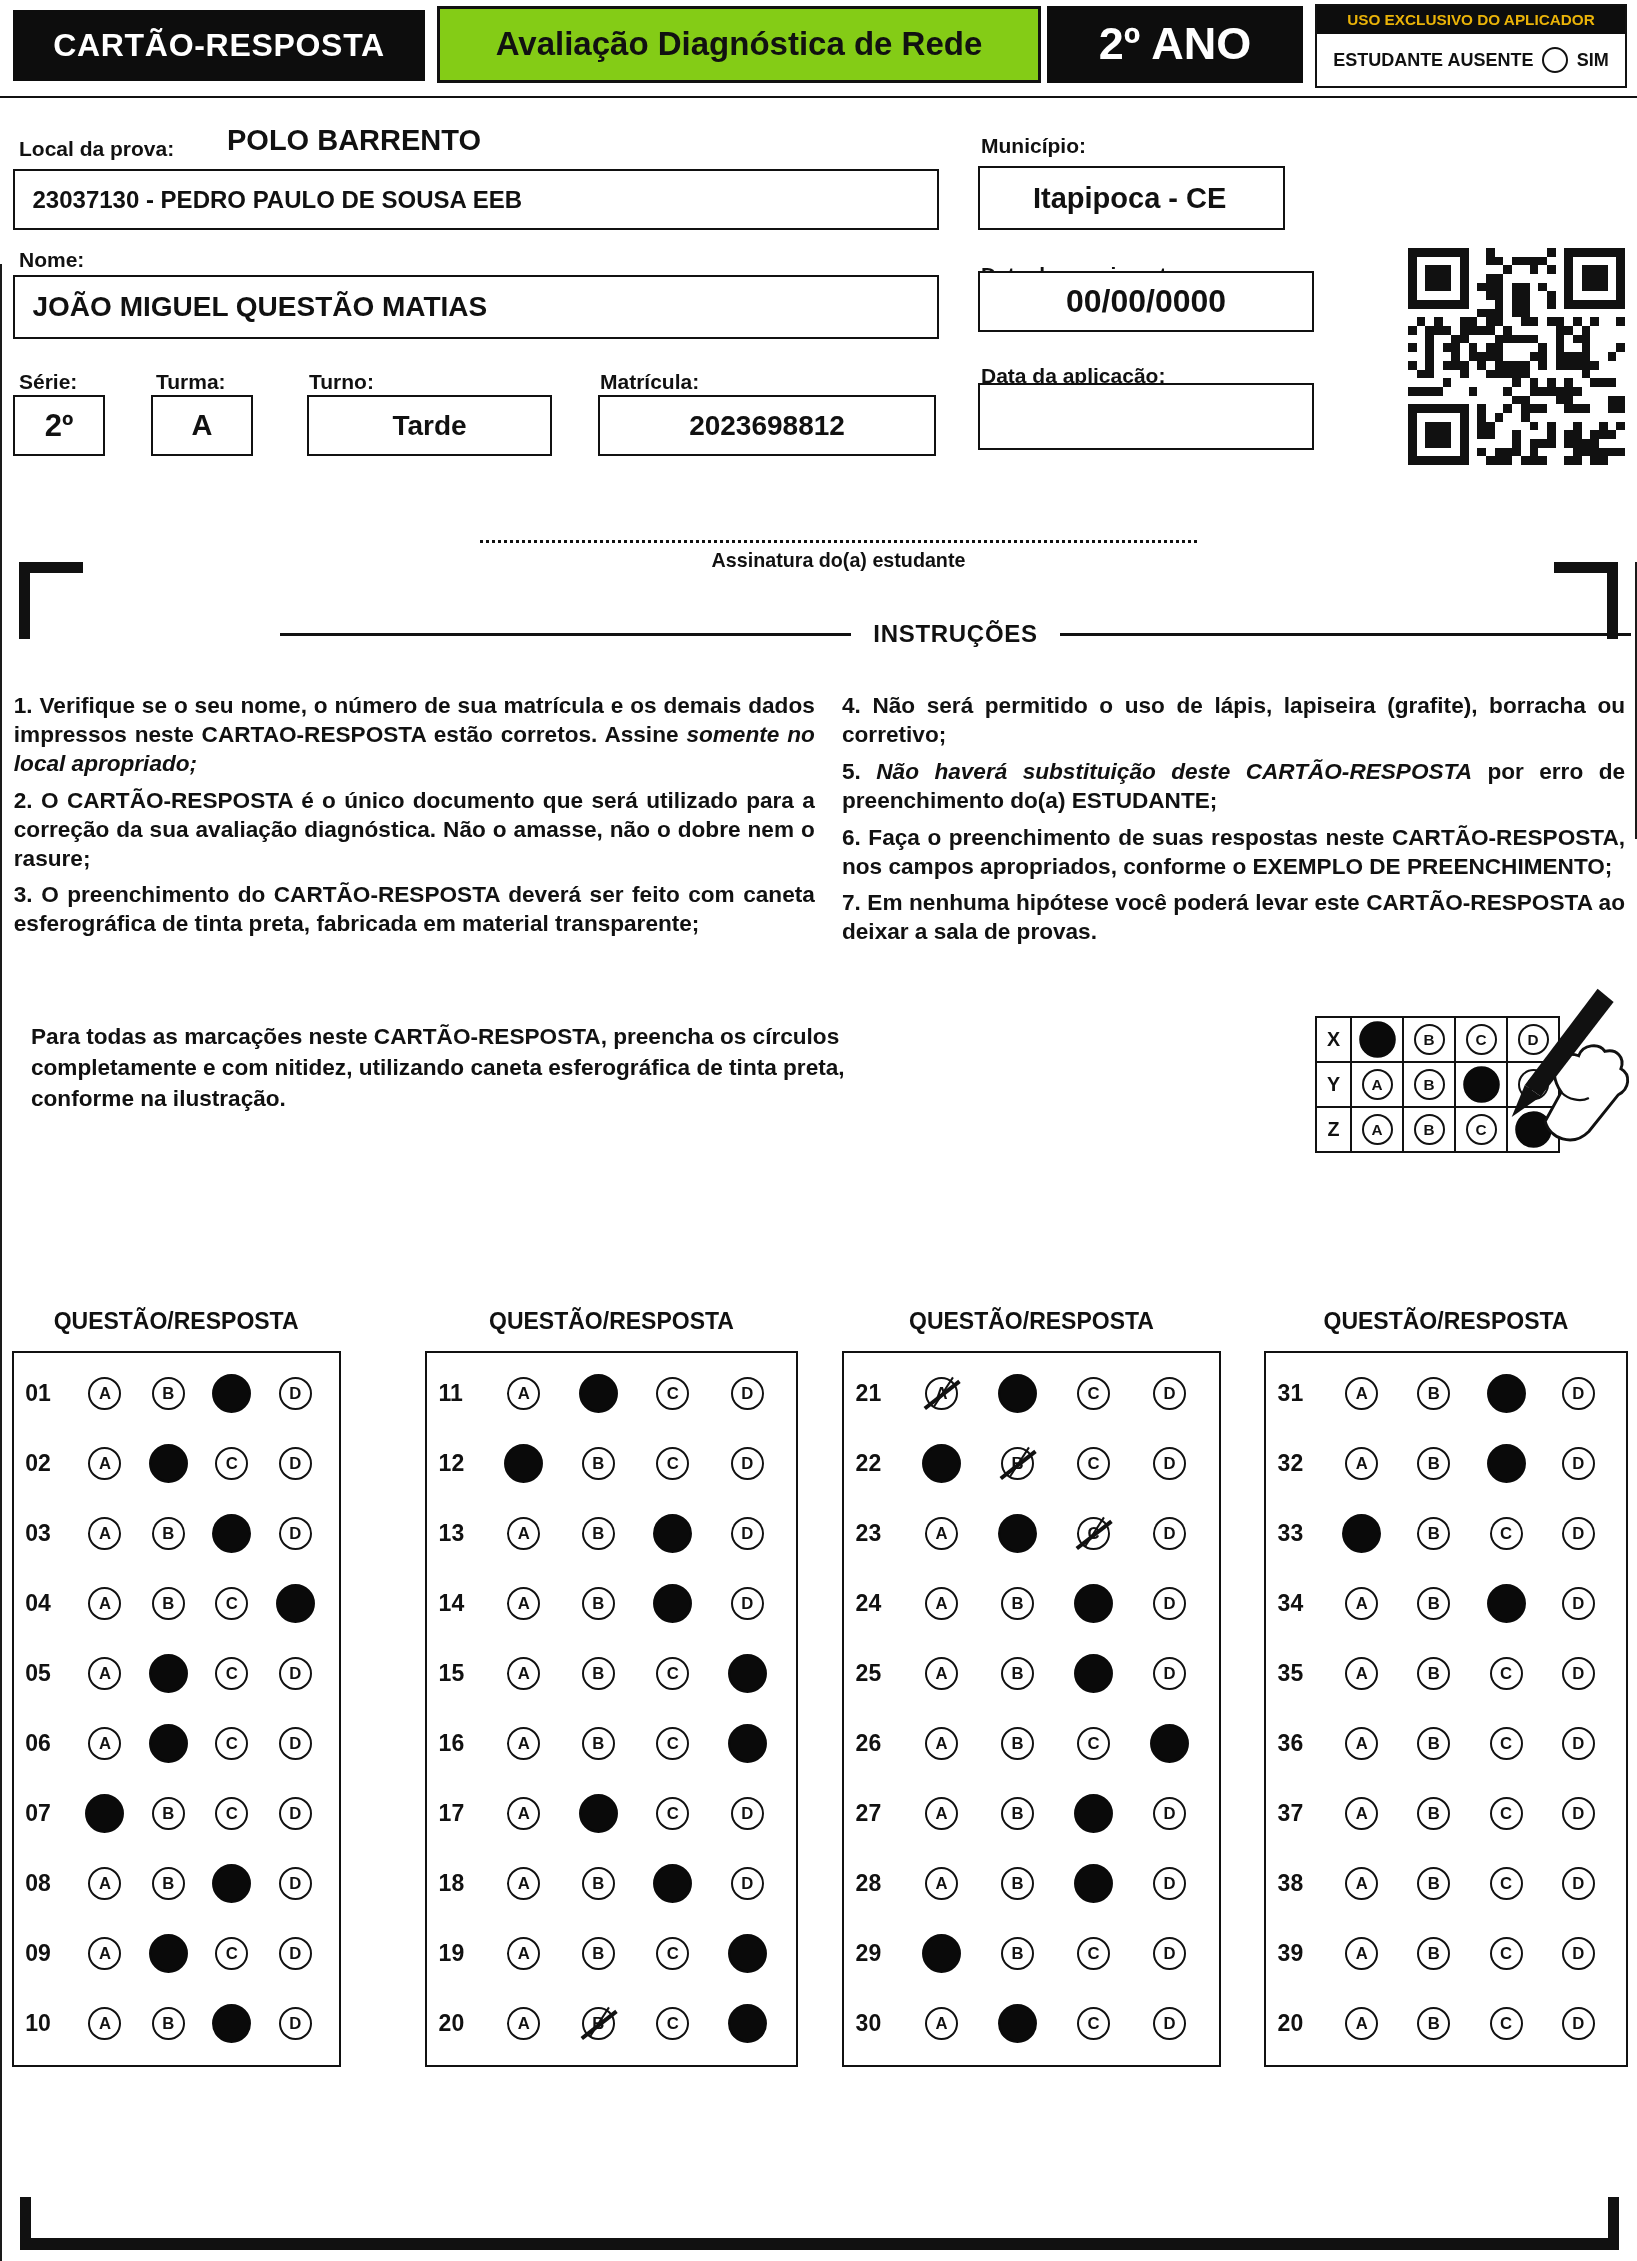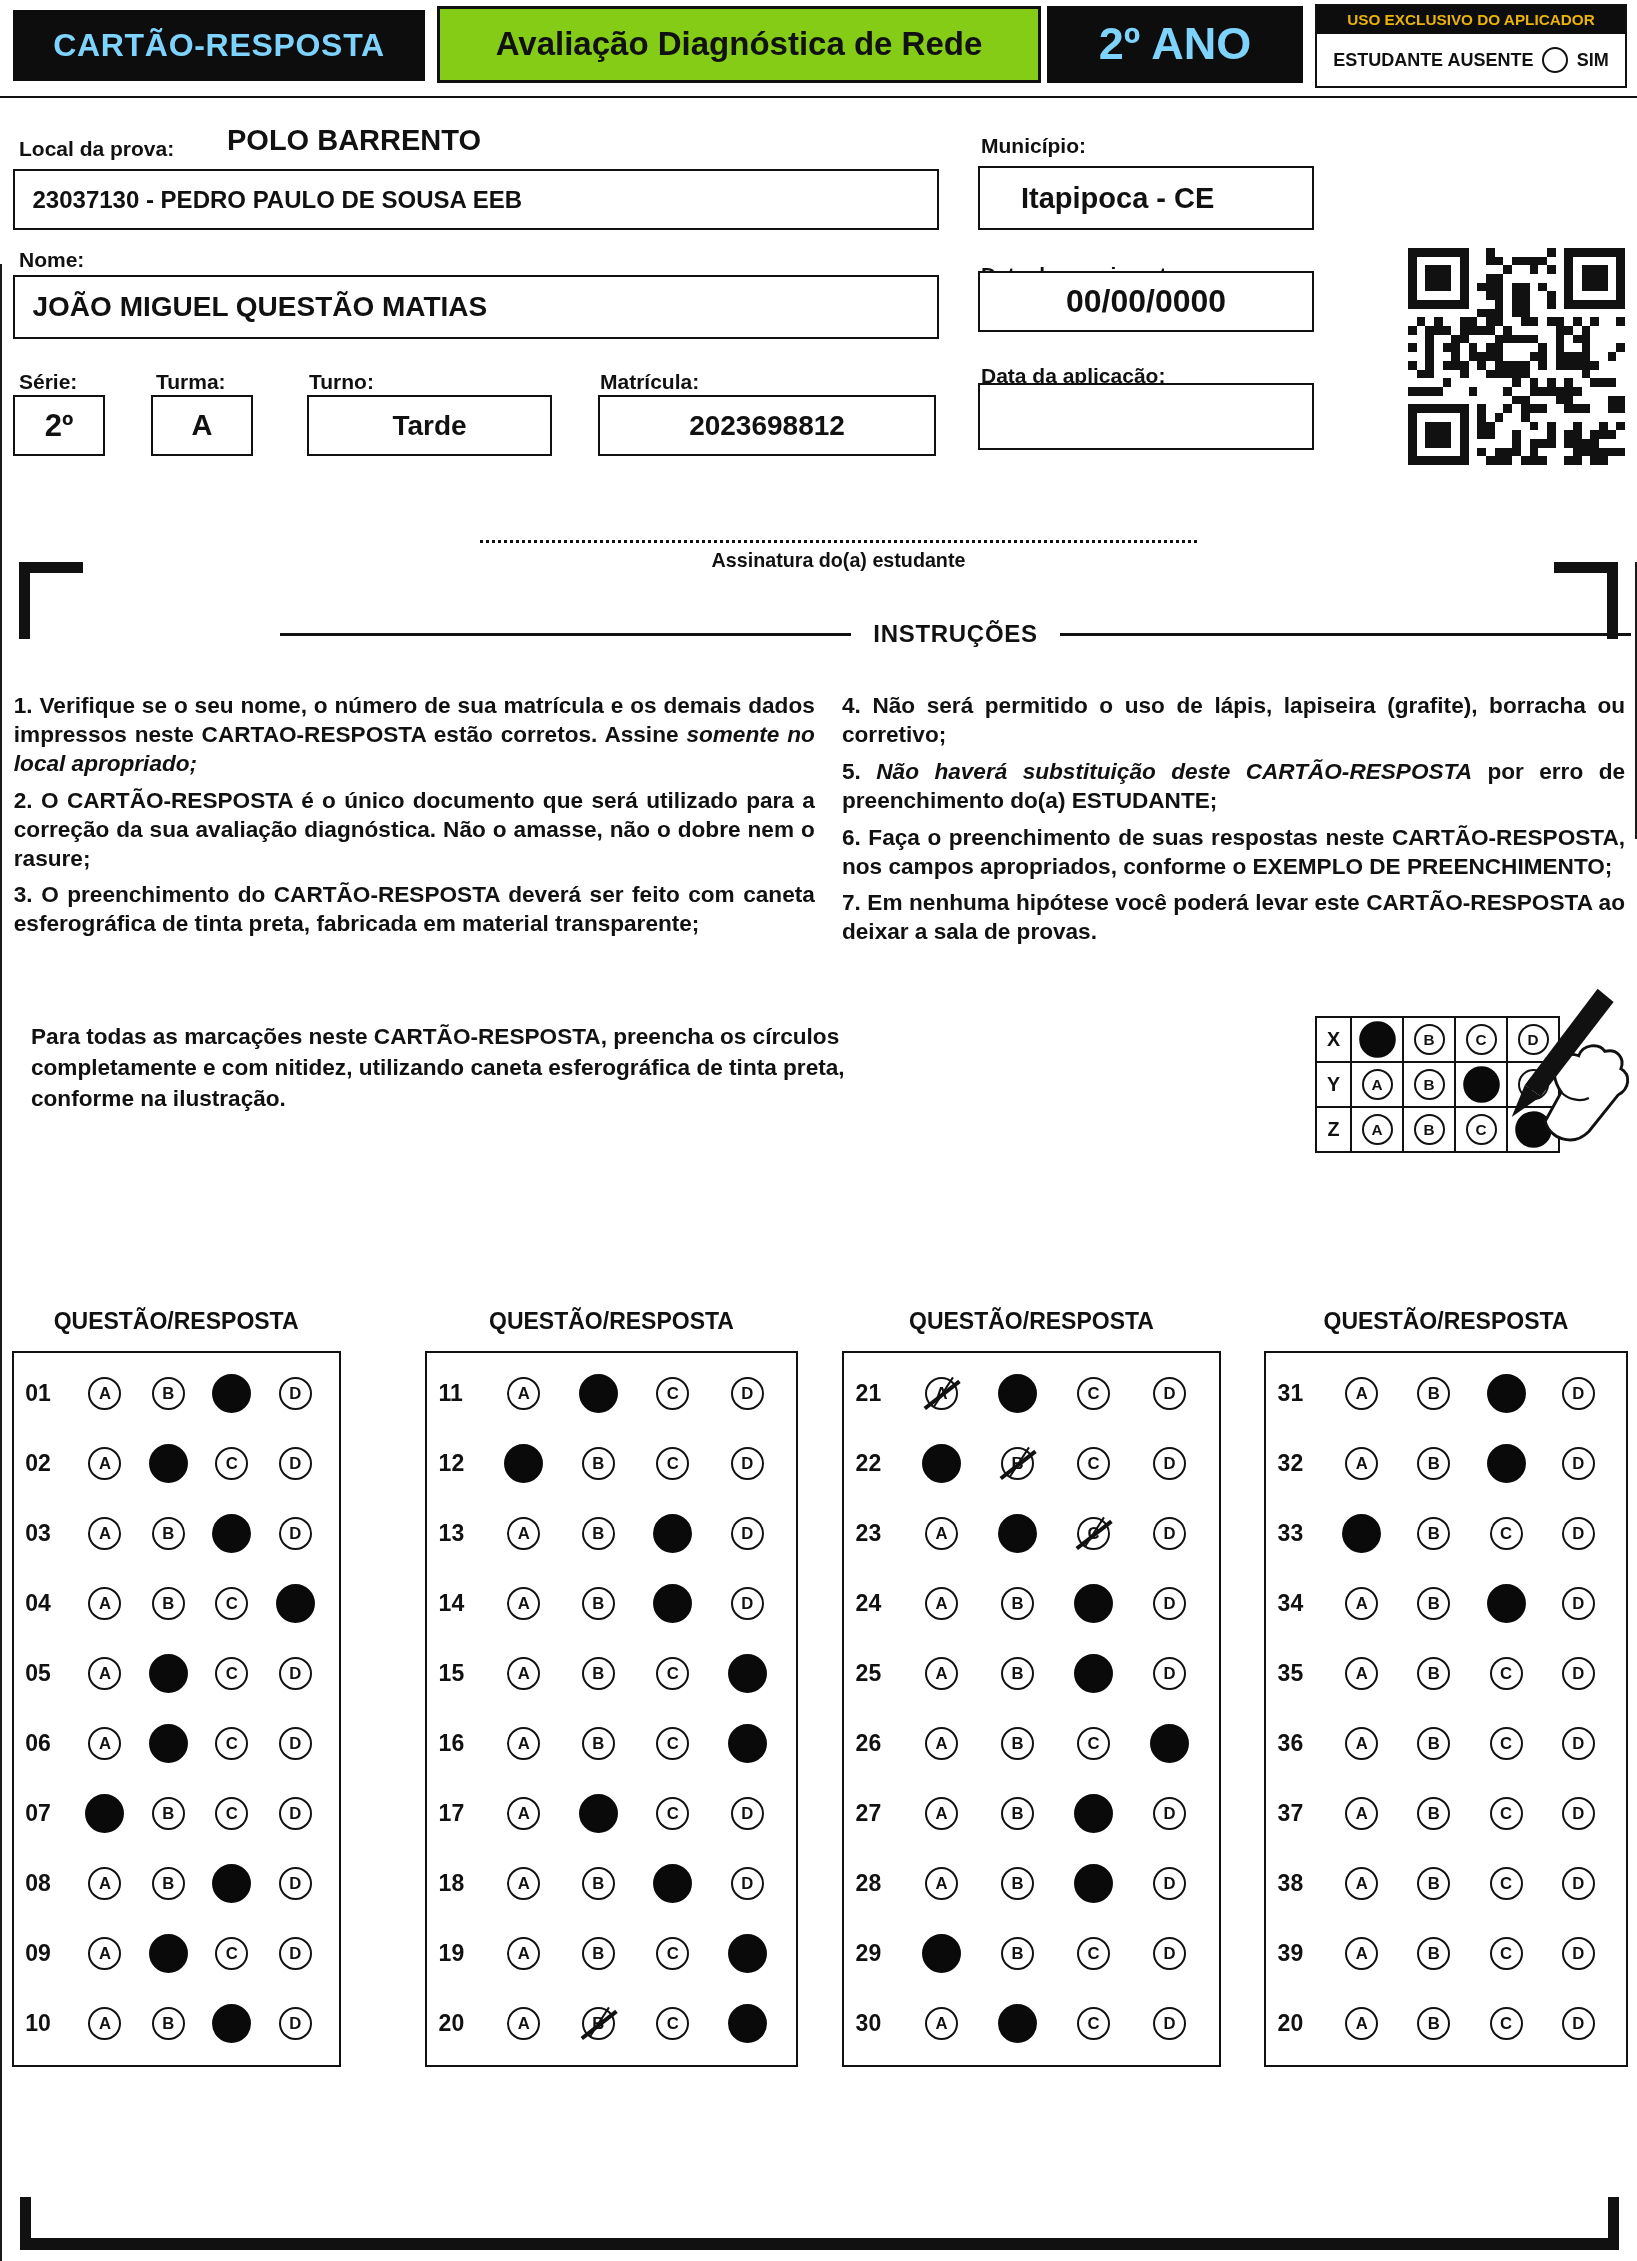--- a/index.html
+++ b/index.html
@@ -1,40 +1,40 @@
 <!DOCTYPE html>
 <html style="font-size:11.6px"><head>
 <meta charset="utf-8">
 <style>
   *{box-sizing:border-box;margin:0;padding:0}
   html,body{background:#fff}
   body{font-family:"Liberation Sans",sans-serif;color:#111}
   #page{position:relative;width:1637px;height:2261px;background:#fff;overflow:hidden}
   .abs{position:absolute}
-  .blackbox{background:#0d0d0d;color:#7dd3fc;display:flex;align-items:center;justify-content:center;text-align:center}
+  .blackbox{background:#0d0d0d;color:#ffffff;display:flex;align-items:center;justify-content:center;text-align:center}
   .bordered{border:2.9px solid #111;background:#84cc16;display:flex;align-items:center}
   .center{justify-content:center;text-align:center}
   .flabel{font-weight:700;font-size:21px;white-space:nowrap}
   .bval{font-weight:700}
 
   
   #hdr-card{left:13px;top:10.2px;width:412px;height:71px;font-size:32px;font-weight:700;letter-spacing:0.7px}
   #hdr-exam{left:437px;top:5.8px;width:604px;height:77px;border:3.6px solid #111;font-size:33px;font-weight:700}
   #hdr-grade{left:1047px;top:5.8px;width:256px;height:77px;font-size:45px;font-weight:700}
   #hdr-app{left:1315px;top:4.4px;width:312px;height:84px;border:2.2px solid #111;background:#fff}
   #hdr-app .bar{background:#0d0d0d;color:#eab308;height:28px;display:flex;align-items:center;justify-content:center;font-size:15.3px;font-weight:700}
   #hdr-app .row{height:52px;display:flex;align-items:center;justify-content:center;gap:8.7px}
   #hdr-app .row .lab{font-size:18px;font-weight:700}
   .circle-sm{width:26px;height:26px;border:2.9px solid #111;border-radius:50%;display:inline-block;background:#fff}
   #hdr-line{left:0;top:96px;width:1637px;height:2.2px;background:#111}
 
   
   .fieldbox{position:absolute;border:2.9px solid #111;background:#fff;display:flex;align-items:center}
   #box-school{left:13px;top:169px;width:926px;height:61px;font-size:24px;padding-left:17.5px}
-  #box-municipio{left:978px;top:166px;width:336px;height:64px;font-size:29px;padding-left:41px}
+  #box-municipio{left:978px;top:166px;width:307px;height:64px;font-size:29px;padding-left:53px}
   #box-nome{left:13px;top:275px;width:926px;height:64px;font-size:28px;padding-left:17.5px}
   #box-nasc{left:978px;top:271px;width:336px;height:61px;font-size:32px;justify-content:center}
   #box-serie{left:13px;top:395px;width:92px;height:61px;font-size:31px;justify-content:center}
   #box-turma{left:151px;top:395px;width:102px;height:61px;font-size:29px;justify-content:center}
   #box-turno{left:307px;top:395px;width:245px;height:61px;font-size:28px;justify-content:center}
   #box-matricula{left:598px;top:395px;width:338px;height:61px;font-size:28px;justify-content:center}
   #box-aplicacao{left:978px;top:383px;width:336px;height:67px}
   #qr{left:1408px;top:248px;width:217px;height:217px}
 
   

